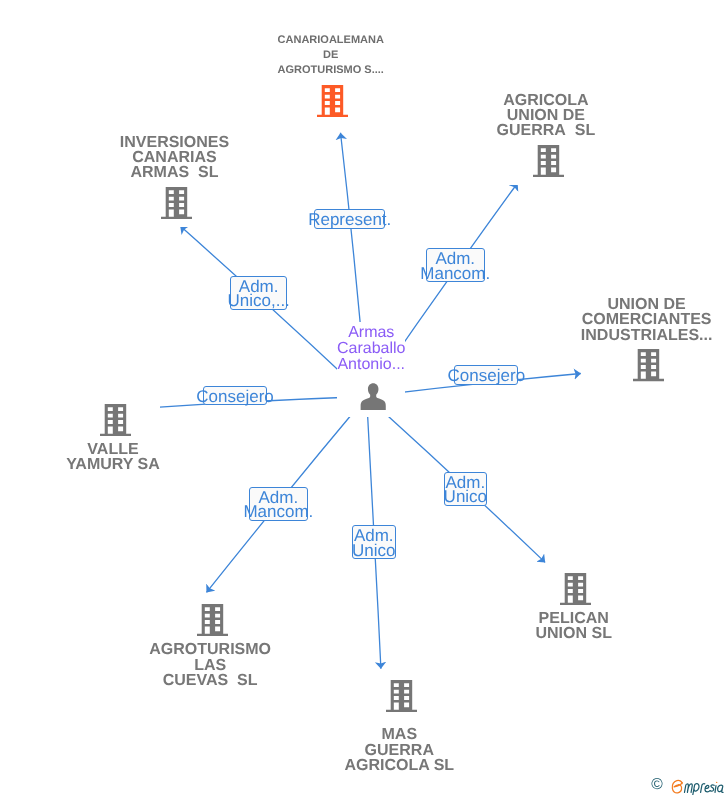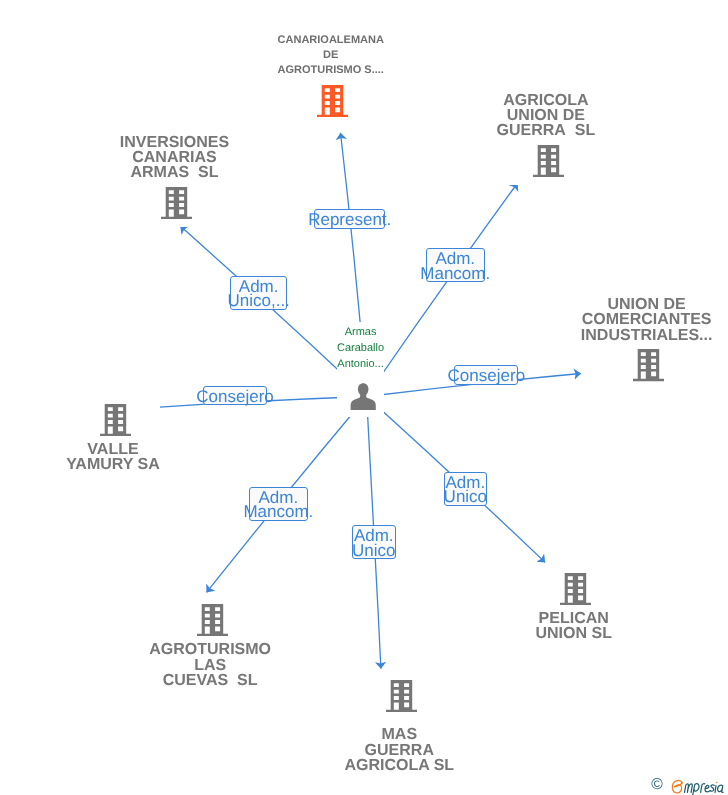--- a/index.html
+++ b/index.html
@@ -8,21 +8,21 @@
        font-family:"Liberation Sans",sans-serif;
        -webkit-font-smoothing:antialiased;text-rendering:geometricPrecision;}
   #stage{position:relative;width:728px;height:795px;background:#ffffff;overflow:hidden;}
   svg.edges{position:absolute;left:0;top:0;width:728px;height:795px;}
   .node{position:absolute;background:#ffffff;text-align:center;}
   .node .ico{position:relative;left:2.2px;line-height:0;font-size:0;}
   .node .lbl{color:#777777;font-size:16px;line-height:15.3px;white-space:nowrap;font-weight:bold;}
   .node.hl .lbl{color:#6e6e6e;font-weight:bold;font-size:11px;line-height:15.3px;}
   .node .lbl span{display:block;}
   .node .ico{line-height:0;font-size:0;}
-  .ctr .lbl{color:#15803d;font-size:11px;line-height:15.6px;font-weight:normal;}
+  .ctr .lbl{color:#8b5cf6;font-size:16px;line-height:15.6px;font-weight:normal;}
   .edge-label{position:absolute;border:1.3px solid #3d85d8;border-radius:3px;
               background:#fafafa;color:#3d85d8;font-size:17px;
               text-align:center;box-sizing:border-box;
               display:flex;flex-direction:column;align-items:center;justify-content:center;padding-top:3px;}
   .edge-label span{display:block;white-space:nowrap;line-height:14.5px;}
   .footer{position:absolute;white-space:nowrap;width:80px;height:22px;}
 </style>
 </head>
 <body>
 

